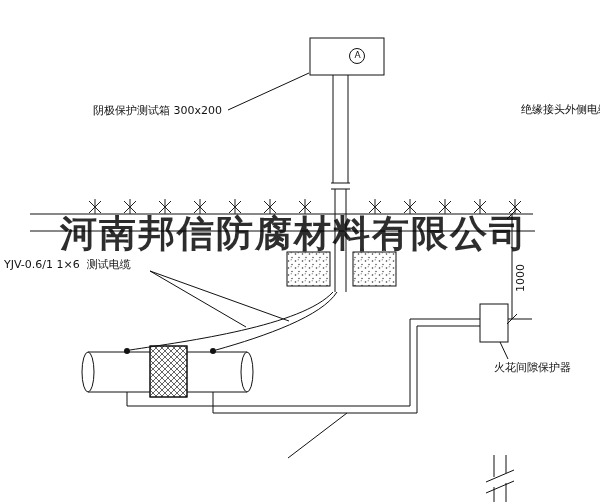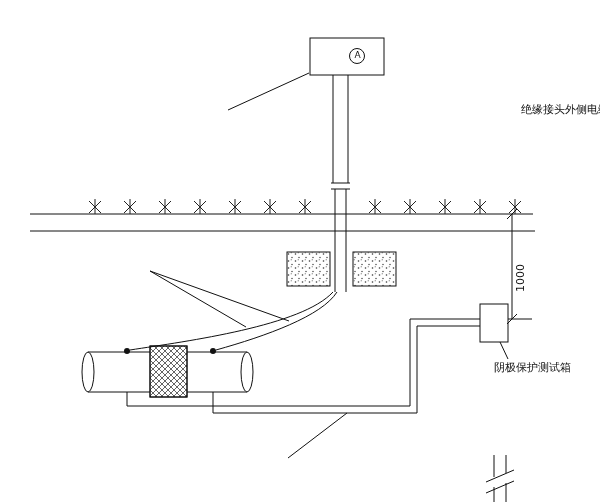--- a/index.html
+++ b/index.html
@@ -144,23 +144,26 @@
     <g stroke="#111" stroke-width="1" fill="none">
       <line x1="494" y1="455" x2="494" y2="477"></line>
       <line x1="506" y1="455" x2="506" y2="473"></line>
       <line x1="486" y1="482" x2="514" y2="470"></line>
       <line x1="486" y1="493" x2="514" y2="481"></line>
       <line x1="494" y1="487" x2="494" y2="502"></line>
       <line x1="506" y1="483" x2="506" y2="502"></line>
     </g>
   </svg>
 
+  <div class="lbl" style="left:93px;top:104px">阴极保护测试箱 300x200</div>
 
   <div class="lbl" style="left:521px;top:103px">绝缘接头外侧电缆</div>
 
+  <div class="lbl" style="left:4px;top:258px">YJV-0.6/1 1×6  测试电缆</div>
 
-  <div class="lbl" style="left:494px;top:361px">阴极保护测试箱</div>
+  <div class="lbl" style="left:494px;top:361px">火花间隙保护器</div>
 
 
   <div class="meter-lbl">A</div>
 
+  <div class="watermark">河南邦信防腐材料有限公司</div>
 
 </div>
 
 </body></html>

